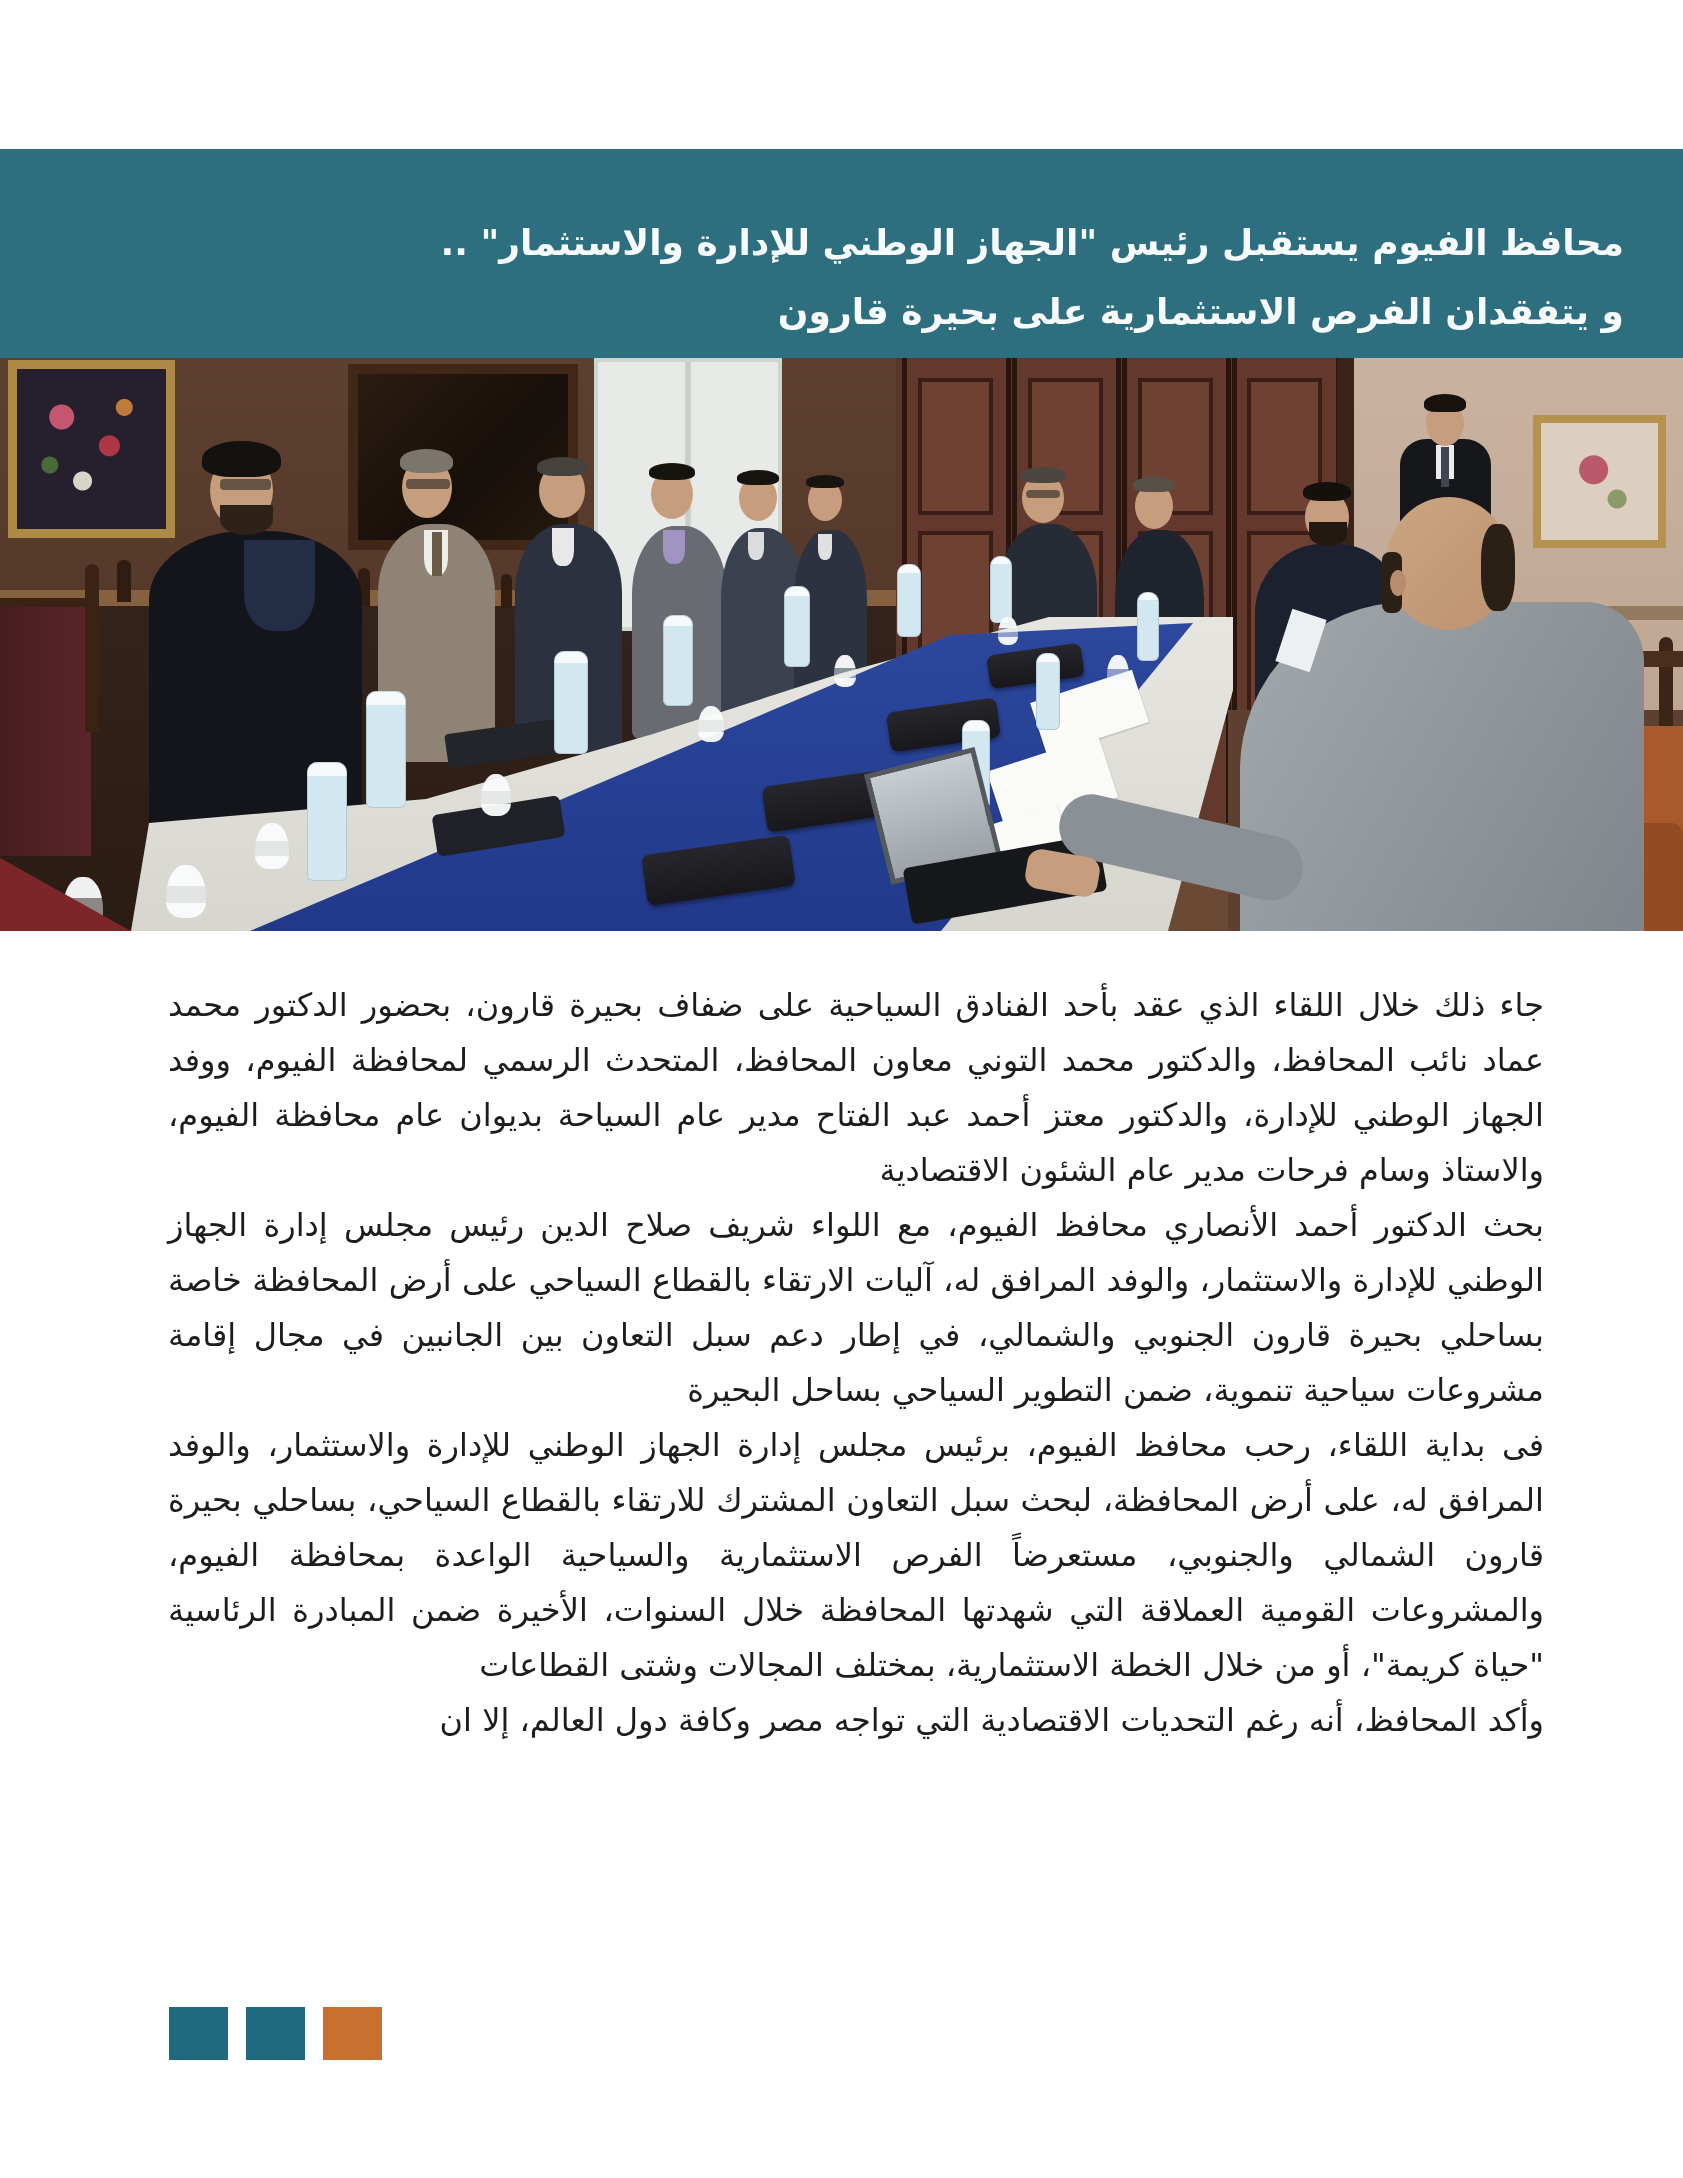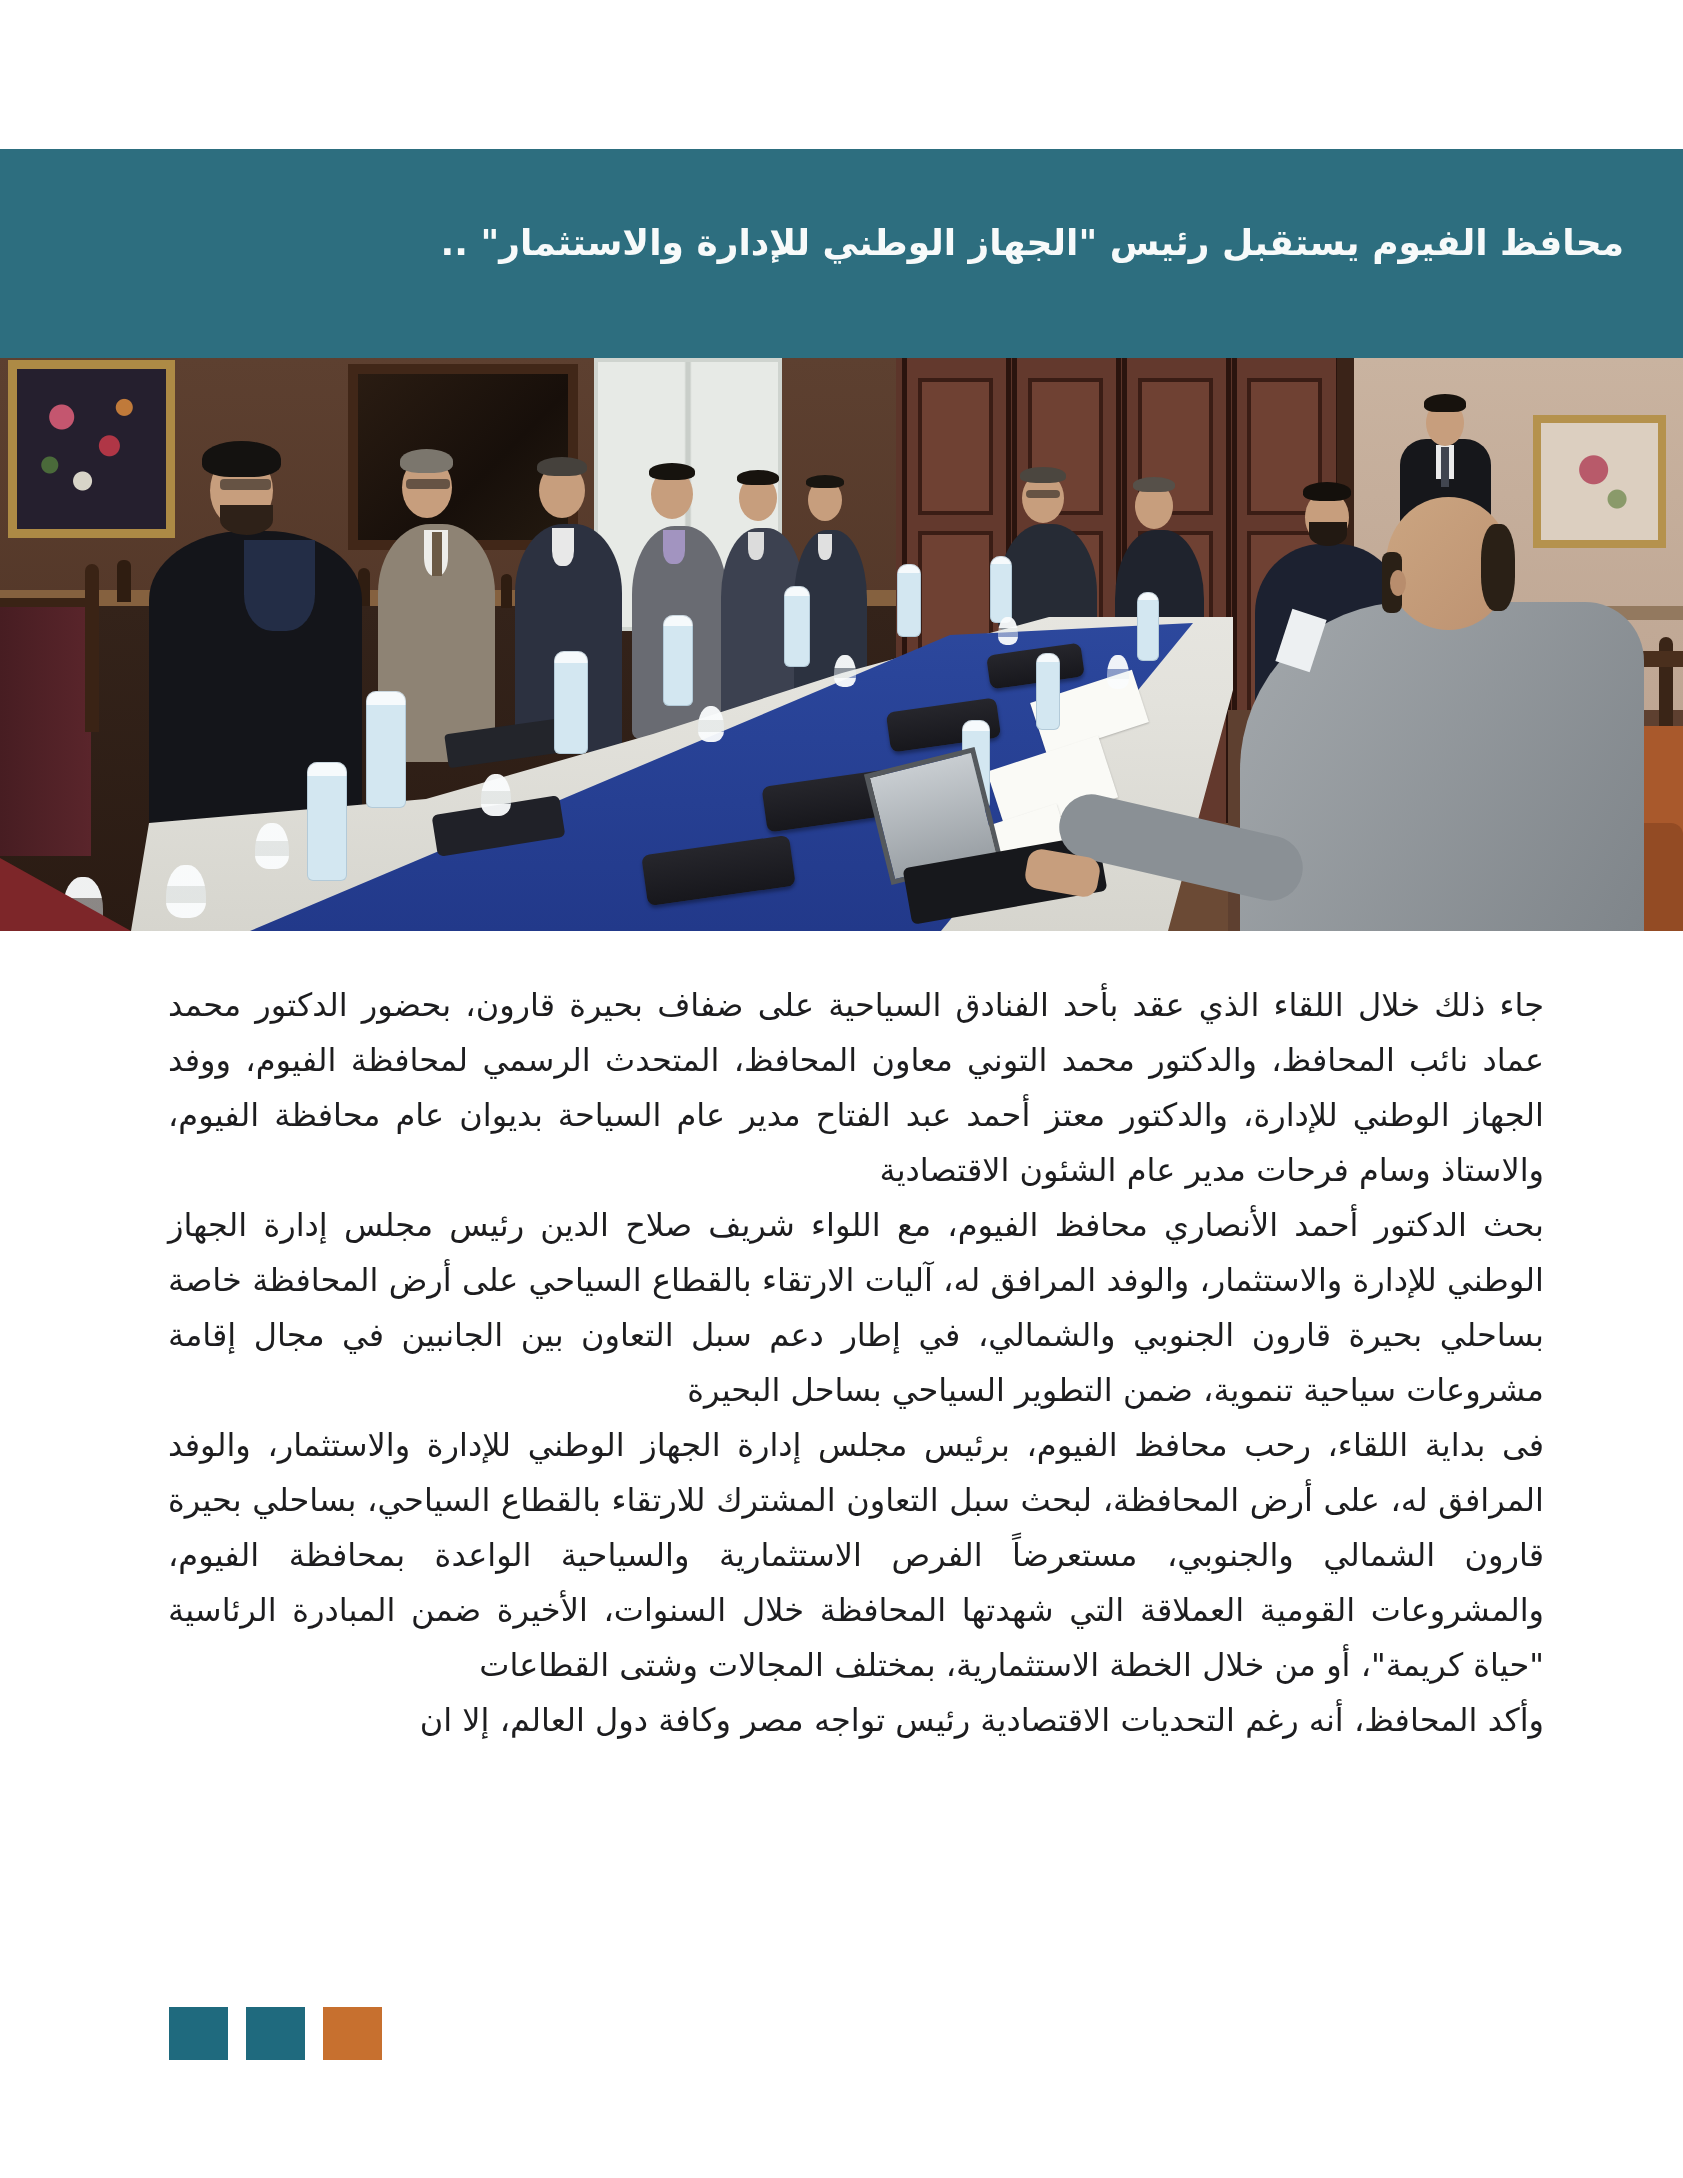--- a/index.html
+++ b/index.html
@@ -14,20 +14,21 @@
   .article p{margin:0;padding:0;}
   .sq{position:absolute;top:2007px;width:59px;height:53px;}
 </style>
 </head>
 <body>
 
 <div class="page">
 
   <div class="title-band" style="background: rgb(45, 110, 127);">
     <div class="tl">محافظ الفيوم يستقبل رئيس "الجهاز الوطني للإدارة والاستثمار" ..</div>
+    <div class="tl">و يتفقدان الفرص الاستثمارية على بحيرة قارون</div>
   </div>
 
   <div class="photo" id="photo-scene" title="Officials in suits seated around a long conference table with a blue runner and white cloth; water bottles, stemmed glasses, black tissue boxes and laptops on the table; dark wood panelled walls and doors with framed paintings; an aide standing at the back; a man in a grey suit typing on a laptop in the foreground.">
       <div style="position: absolute; left: 0px; top: 0px; width: 896px; height: 573px; background: linear-gradient(rgb(93, 64, 48), rgb(74, 47, 33));"></div>
       <div style="position: absolute; left: 0px; top: 232px; width: 896px; height: 16px; background: rgb(133, 97, 63);"></div>
       <div style="position: absolute; left: 0px; top: 248px; width: 896px; height: 326px; background: linear-gradient(rgb(52, 35, 26), rgb(42, 27, 19));"></div>
       <div style="position: absolute; left: 594px; top: 0px; width: 188px; height: 273px; background: linear-gradient(90deg, rgb(231, 234, 230) 48%, rgb(201, 206, 201) 49%, rgb(201, 206, 201) 51%, rgb(231, 234, 230) 52%); box-shadow: rgb(207, 212, 207) 0px 0px 0px 4px inset;"></div>
       <div style="position: absolute; left: 896px; top: 0px; width: 441px; height: 465px; background: rgb(92, 53, 42);"></div>
       <div style="position: absolute; left: 902px; top: 0px; width: 99px; height: 465px; background: rgb(99, 57, 45); border-left: 5px solid rgb(42, 20, 14); border-right: 5px solid rgb(42, 20, 14);"></div>
       <div style="position: absolute; left: 918px; top: 20px; width: 67px; height: 129px; background: rgb(111, 65, 51); border: 4px solid rgb(58, 29, 21);"></div>
@@ -145,21 +146,21 @@
       <div style="position: absolute; left: 1386px; top: 139px; width: 125px; height: 133px; background: linear-gradient(135deg, rgb(203, 165, 129), rgb(189, 146, 113)); border-radius: 50%;"></div>
       <div style="position: absolute; left: 1382px; top: 194px; width: 20px; height: 61px; background: rgb(42, 32, 22); border-radius: 8px;"></div>
       <div style="position: absolute; left: 1481px; top: 166px; width: 34px; height: 87px; background: rgb(42, 32, 22); border-radius: 40%;"></div>
       <div style="position: absolute; left: 1390px; top: 212px; width: 16px; height: 26px; background: rgb(184, 141, 109); border-radius: 50%;"></div>
     </div>
 
   <div class="article">
     <p>جاء ذلك خلال اللقاء الذي عقد بأحد الفنادق السياحية على ضفاف بحيرة قارون، بحضور الدكتور محمد عماد نائب المحافظ، والدكتور محمد التوني معاون المحافظ، المتحدث الرسمي لمحافظة الفيوم، ووفد الجهاز الوطني للإدارة، والدكتور معتز أحمد عبد الفتاح مدير عام السياحة بديوان عام محافظة الفيوم، والاستاذ وسام فرحات مدير عام الشئون الاقتصادية</p>
     <p>بحث الدكتور أحمد الأنصاري محافظ الفيوم، مع اللواء شريف صلاح الدين رئيس مجلس إدارة الجهاز الوطني للإدارة والاستثمار، والوفد المرافق له، آليات الارتقاء بالقطاع السياحي على أرض المحافظة خاصة بساحلي بحيرة قارون الجنوبي والشمالي، في إطار دعم سبل التعاون بين الجانبين في مجال إقامة مشروعات سياحية تنموية، ضمن التطوير السياحي بساحل البحيرة</p>
     <p>فى بداية اللقاء، رحب محافظ الفيوم، برئيس مجلس إدارة الجهاز الوطني للإدارة والاستثمار، والوفد المرافق له، على أرض المحافظة، لبحث سبل التعاون المشترك للارتقاء بالقطاع السياحي، بساحلي بحيرة قارون الشمالي والجنوبي، مستعرضاً الفرص الاستثمارية والسياحية الواعدة بمحافظة الفيوم، والمشروعات القومية العملاقة التي شهدتها المحافظة خلال السنوات، الأخيرة ضمن المبادرة الرئاسية "حياة كريمة"، أو من خلال الخطة الاستثمارية، بمختلف المجالات وشتى القطاعات</p>
-    <p>وأكد المحافظ، أنه رغم التحديات الاقتصادية رئيس تواجه مصر وكافة دول العالم، إلا ان</p>
+    <p>وأكد المحافظ، أنه رغم التحديات الاقتصادية التي تواجه مصر وكافة دول العالم، إلا ان</p>
   </div>
 
   <div class="sq" style="left: 169px; background: rgb(31, 106, 126);"></div>
   <div class="sq" style="left: 246px; background: rgb(31, 106, 126);"></div>
   <div class="sq" style="left: 323px; background: rgb(199, 112, 47);"></div>
 
 </div>
 
 
 </body></html>

